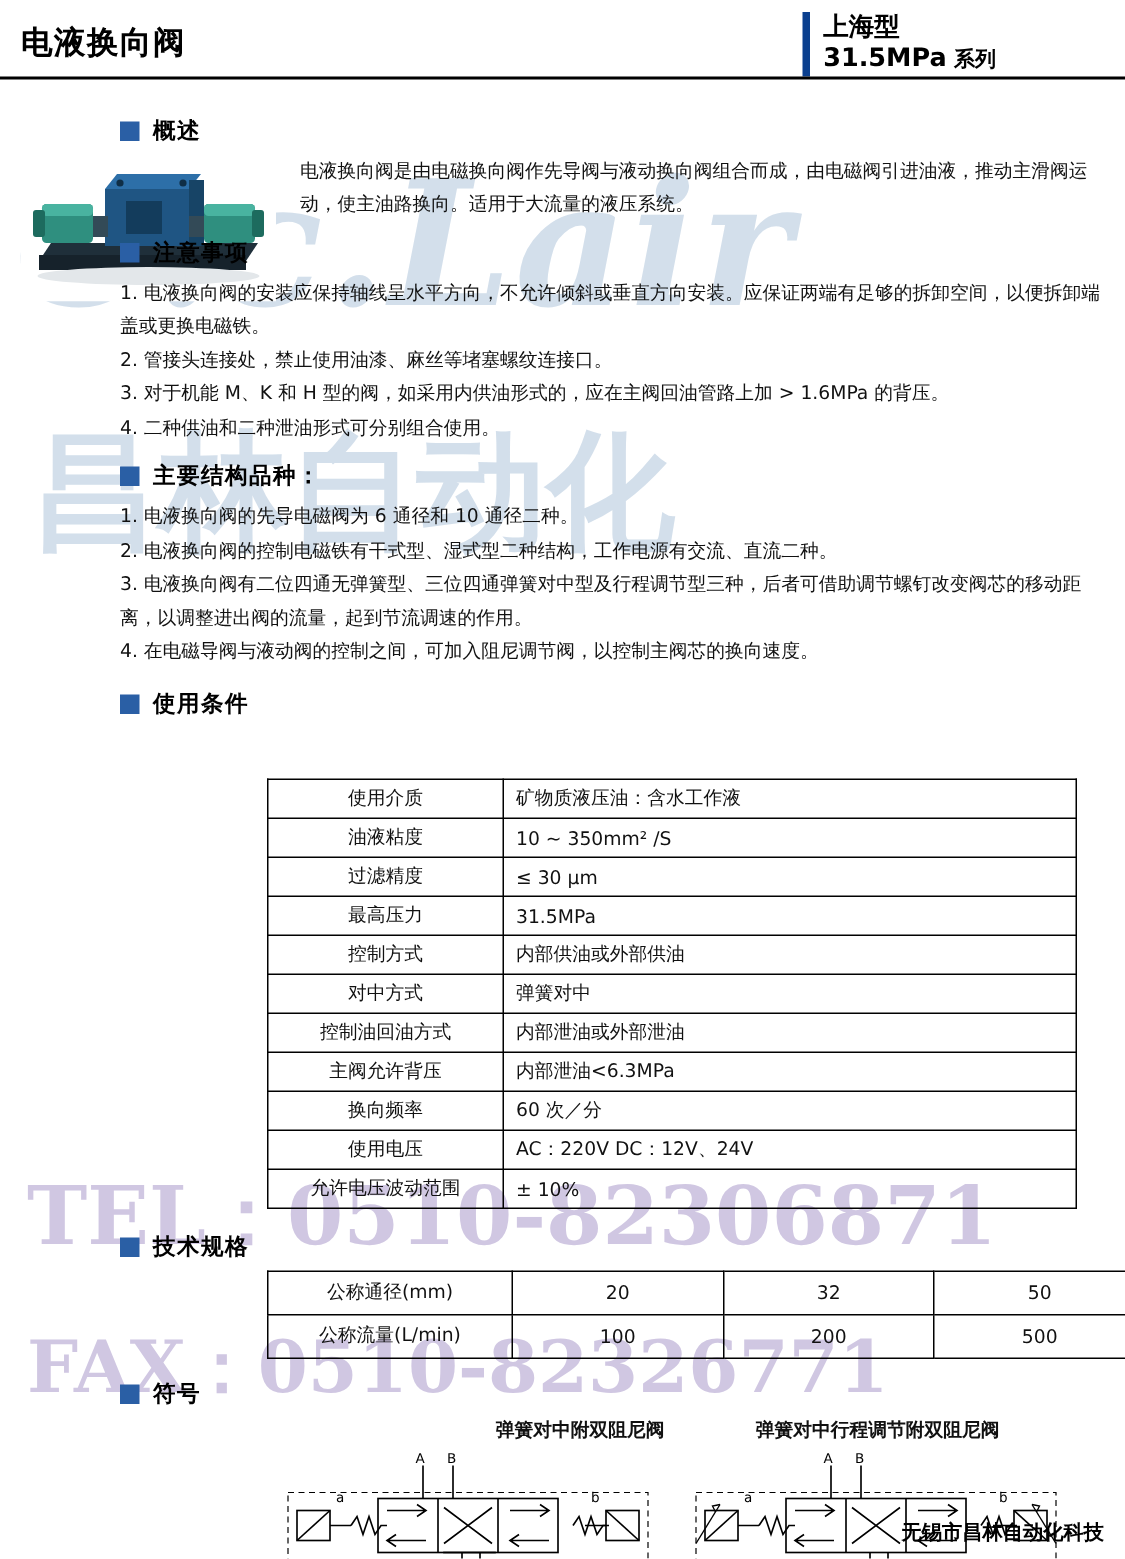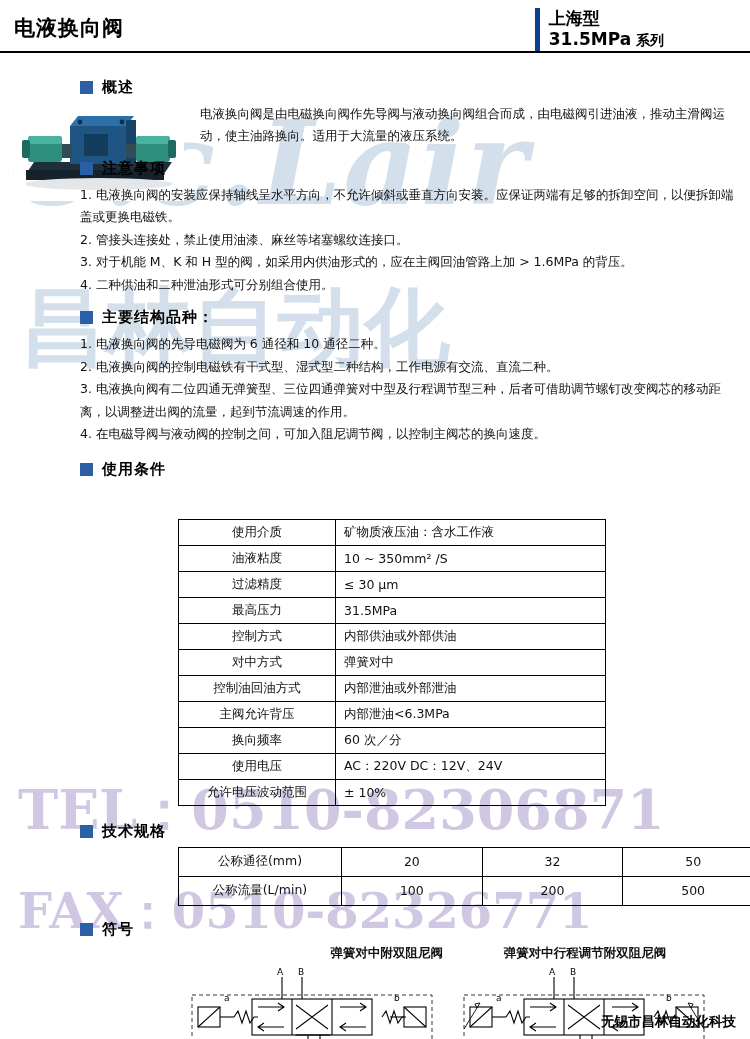--- a/index.html
+++ b/index.html
@@ -72,21 +72,21 @@
   .para{line-height:1.75;font-size:12.5px;color:#111;}
   .list-item{line-height:1.8;font-size:12.5px;color:#111;}
   .left-pad{margin-left:200px;margin-right:14px;}
   .left-pad2{margin-left:80px;margin-right:14px;}
   
   .photo-wrap{
     position:absolute;left:14px;top:96px;width:170px;height:105px;z-index:2;
   }
   
   table{border-collapse:collapse;}
-  .cond-table{margin-left:178px;width:428px;font-size:12.5px;margin-top:40px;}
+  .cond-table{margin-left:178px;width:540px;font-size:12.5px;margin-top:40px;}
   .cond-table td{
     border:1px solid #000;padding:3px 8px;height:19px;
   }
   .cond-table td.k{width:140px;text-align:center;}
   .spec-table{margin-left:178px;width:586px;font-size:12.5px;text-align:center;}
   .spec-table td{
     border:1px solid #000;padding:4px 6px;height:20px;
   }
   .spec-table td.k{width:150px;text-align:center;}
   .footer-company{

